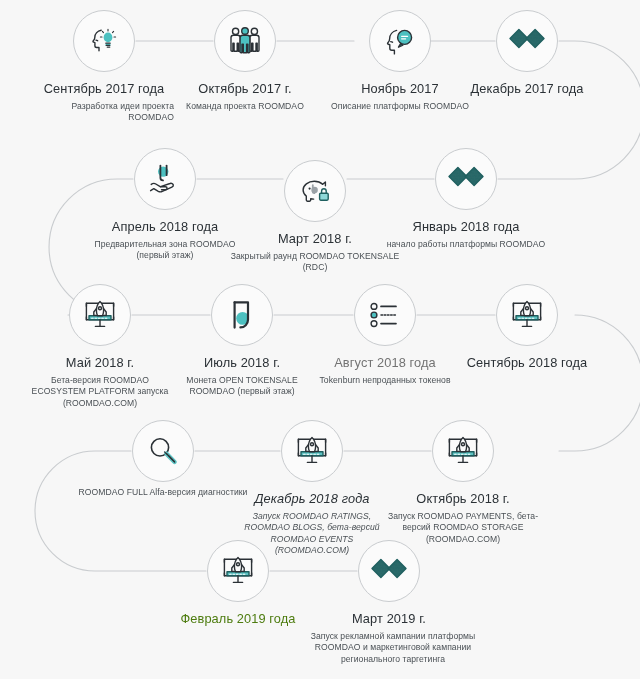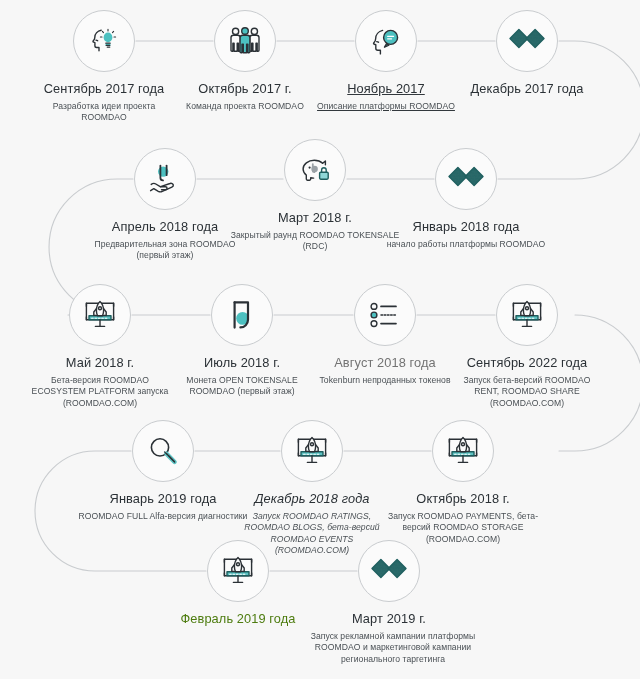--- a/index.html
+++ b/index.html
@@ -110,37 +110,37 @@
         <svg width="34" height="34" viewBox="0 0 34 34" fill="none" stroke="#2b3136" stroke-width="1.4" stroke-linecap="round" stroke-linejoin="round">
     <path d="M14.2 6.2c-3.6.7-6.4 3.6-6.4 7.2 0 1.6-.7 2.5-1.5 3.4-.5.6-.4 1.2.3 1.4l1.3.4v3.1c0 1 .8 1.8 1.8 1.8h2.3v3.3"></path>
     <path d="M9 16.2l1.6.5"></path>
     <ellipse cx="21" cy="13.4" rx="4.4" ry="4.8" fill="#4cc0c0" stroke="none"></ellipse>
     <path d="M18.6 19.6h4.8v2.2h-4.8z" fill="#4cc0c0" stroke="none"></path>
     <path d="M18.8 19.2h4.4M19.2 21.4h3.6M20.2 23.1h2.6" stroke="#2b3136" stroke-width="1.2"></path>
     <path d="M21 5.2v1.8M26.6 7.4l-1.1 1.3M15.4 7.4l1.1 1.3M28.6 13h-1.6M13.4 13h1.6" stroke="#2b3136" stroke-width="1.1"></path>
   </svg>
       </div>
       <div class="title" style="color: rgb(43, 49, 54);">Сентябрь 2017 года</div>
-      <div class="desc" style="color: rgb(74, 80, 85);">Разработка идеи проекта ROOMDAO</div>
+      <div class="desc" style="color: rgb(74, 80, 85); text-align: right;">Разработка идеи проекта ROOMDAO</div>
     </div>
     <div class="node w-narrow" style="left: 245px; top: 10px;">
       <div class="circle" style="background: rgb(251, 251, 251); border-color: rgb(201, 204, 207);">
         <svg width="34" height="30" viewBox="0 0 34 30" fill="none" stroke="#2b3136" stroke-width="1.4" stroke-linecap="round" stroke-linejoin="round">
     <circle cx="7.6" cy="5.4" r="3.1"></circle>
     <path d="M3 11.5c0-1.3 1.1-2.2 2.4-2.2h4.4c1.3 0 2.4.9 2.4 2.2v12.8c0 .5-.4.9-.9.9h-.9v-8h-1.2v8H6.1v-8H4.9v8H4c-.5 0-1-.4-1-.9z"></path>
     <circle cx="26.4" cy="5.4" r="3.1"></circle>
     <path d="M21.8 11.5c0-1.3 1.1-2.2 2.4-2.2h4.4c1.3 0 2.4.9 2.4 2.2v12.8c0 .5-.4.9-.9.9h-.9v-8h-1.2v8h-3.1v-8h-1.2v8h-.9c-.5 0-1-.4-1-.9z"></path>
     <circle cx="17" cy="5" r="3.3" fill="#4cc0c0" stroke="#2b3136"></circle>
     <path d="M12.1 11.6c0-1.4 1.1-2.4 2.5-2.4h4.8c1.4 0 2.5 1 2.5 2.4v14.2c0 .6-.4 1-1 1h-1v-8.7h-1.3v8.7h-3.3v-8.7h-1.3v8.7h-1c-.6 0-1-.4-1-1z" fill="#4cc0c0" stroke="#2b3136"></path>
   </svg>
       </div>
       <div class="title" style="color: rgb(43, 49, 54);">Октябрь 2017 г.</div>
       <div class="desc" style="color: rgb(74, 80, 85);">Команда проекта ROOMDAO</div>
     </div>
-    <div class="node w-narrow" style="left: 386px; top: 10px; text-decoration: underline;">
+    <div class="node w-narrow" style="left: 400px; top: 10px;">
       <div class="circle" style="background: rgb(251, 251, 251); border-color: rgb(201, 204, 207);">
         <svg width="34" height="32" viewBox="0 0 34 32" fill="none" stroke="#2b3136" stroke-width="1.4" stroke-linecap="round" stroke-linejoin="round">
     <path d="M13.6 5.4C9.6 6.4 6.6 9.8 6.6 13.9c0 1.8-.8 2.8-1.7 3.8-.6.7-.4 1.4.4 1.6l1.5.4v3.5c0 1.1.9 2 2 2h2.6v3.7"></path>
     <path d="M7.7 16.6l1.8.6"></path>
     <circle cx="21.6" cy="12.4" r="7" fill="#4cc0c0" stroke="#2b3136"></circle>
     <path d="M17.6 18.6l-2.1 3.6 4.4-2.1z" fill="#4cc0c0" stroke="#2b3136"></path>
     <path d="M18.6 11.3h6M18.6 13.8h4" stroke="#ffffff" stroke-width="1.2"></path>
   </svg>
       </div>
       <div class="title" style="color: rgb(43, 49, 54);">Ноябрь 2017</div>
@@ -168,21 +168,21 @@
     <circle cx="15.2" cy="8.6" r="5.2" fill="#4cc0c0" stroke="none"></circle>
     <path d="M12.4 2.6v12.2c0 1.6 1.2 2.6 2.6 2.6" stroke="#2b3136" stroke-width="1.8"></path>
     <path d="M18.6 2.6v9.6" stroke="#2b3136" stroke-width="1.8"></path>
     <path d="M3.2 21.4c1.5-1.1 3.2-1.3 4.6-.4l4.4 2.7h5.2c1 0 1.7.7 1.7 1.5s-.7 1.5-1.7 1.5h-3.9"></path>
     <path d="M12.6 23.7l9.4-3.2c1.6-.6 3 .3 3.3 1.4.2.9-.3 1.8-1.4 2.3l-9.6 4.2c-1.3.6-2.7.6-4-.1l-4.5-2.6-3.2 2"></path>
   </svg>
       </div>
       <div class="title" style="color: rgb(43, 49, 54);">Апрель 2018 года</div>
       <div class="desc" style="color: rgb(74, 80, 85);">Предварительная зона ROOMDAO (первый этаж)</div>
     </div>
-    <div class="node w-wide" style="left: 315px; top: 139px;">
+    <div class="node w-wide" style="left: 315px; top: 160px;">
       <div class="circle" style="background: rgb(251, 251, 251); border-color: rgb(201, 204, 207);">
         <svg width="34" height="30" viewBox="0 0 34 30" fill="none" stroke="#2b3136" stroke-width="1.4" stroke-linecap="round" stroke-linejoin="round">
     <path d="M24.6 8.2c-2-1.8-5-2.9-8.3-2.9-6.2 0-11.2 3.9-11.2 8.7 0 2.4 1.2 4.5 3.2 6.1v4c0 .6.5 1.1 1.1 1.1h2.2c.6 0 1.1-.5 1.1-1.1v-1.3c1 .2 2 .3 3 .3"></path>
     <path d="M24.6 8.2l2.8-2.2v3.8"></path>
     <circle cx="11.6" cy="12.6" r="1.1" fill="#2b3136" stroke="none"></circle>
     <path d="M14.8 9.2v6.4c0 1 .8 1.6 1.6 1.6" stroke="#9aa1a6" stroke-width="1.8"></path>
     <circle cx="16.6" cy="14" r="3.2" fill="#9aa1a6" stroke="none"></circle>
     <rect x="21.6" y="17.2" width="8.6" height="7" rx="1.1" fill="#8fd8d8" stroke="#1f5f5f"></rect>
     <path d="M23.6 17.2v-2.1a2.3 2.3 0 0 1 4.6 0v2.1" stroke="#1f5f5f"></path>
   </svg>
@@ -254,33 +254,31 @@
     <path d="M3.4 4.2h27.2v16.6H3.4z" stroke="#2b3136"></path>
     <path d="M3.4 4.2v3M3.4 18v2.8M30.6 4.2v3M30.6 18v2.8" stroke="#2b3136"></path>
     <path d="M6 16.8h22v4H6z" fill="#5cc2c2" stroke="#1f5f5f"></path>
     <path d="M17 2.4c2.4 2.3 3.6 5.6 3.6 9.2 0 1.9-.4 3.7-1.1 5.2h-5c-.7-1.5-1.1-3.3-1.1-5.2 0-3.6 1.2-6.9 3.6-9.2z" fill="#fbfbfb" stroke="#2b3136"></path>
     <path d="M13.4 9.6l-2.6 3.4v3.4h2.6M20.6 9.6l2.6 3.4v3.4h-2.6" stroke="#2b3136"></path>
     <circle cx="17" cy="9.2" r="1.5" fill="#fbfbfb" stroke="#2b3136"></circle>
     <path d="M8.6 19.2h1.6M12 19.2h1.6M15.4 19.2H17M18.8 19.2h1.6M22.2 19.2h1.6" stroke="#ffffff" stroke-width="1.1"></path>
     <path d="M17 20.8v6M12.4 27.4h9.2" stroke="#2b3136"></path>
   </svg>
       </div>
-      <div class="title" style="color: rgb(43, 49, 54);">Сентябрь 2022 года</div>
-      <div class="desc" style="color: rgb(74, 80, 85);">Запуск бета-версий ROOMDAO RENT, ROOMDAO SHARE (ROOMDAO.COM)</div>
+      <div class="title" style="color: rgb(43, 49, 54);">Сентябрь 2018 года</div>
     </div>
     <div class="node w-wide" style="left: 163px; top: 420px;">
       <div class="circle" style="background: rgb(251, 251, 251); border-color: rgb(201, 204, 207);">
         <svg width="32" height="32" viewBox="0 0 32 32" fill="none" stroke="#2b3136" stroke-width="1.6" stroke-linecap="round" stroke-linejoin="round">
     <circle cx="13" cy="12.4" r="8.6" fill="none" stroke="#2b3136"></circle>
     <path d="M19.4 18.6l8.2 8.4" stroke="#5cc2c2" stroke-width="4.4"></path>
     <path d="M19.4 18.6l8.2 8.4" stroke="#2b3136" stroke-width="1.4" fill="none"></path>
     <path d="M17.5 16.8l2 2M21.6 20.6l5.6 5.8" stroke="#2b3136" stroke-width="1.2"></path>
   </svg>
       </div>
-      <div class="title" style="color: rgb(43, 49, 54);">Январь 2019 года</div>
       <div class="desc" style="color: rgb(74, 80, 85);">ROOMDAO FULL Alfa-версия диагностики</div>
     </div>
     <div class="node w-narrow" style="left: 312px; top: 420px; font-style: italic;">
       <div class="circle" style="background: rgb(251, 251, 251); border-color: rgb(201, 204, 207);">
         <svg width="34" height="32" viewBox="0 0 34 32" fill="none" stroke="#2b3136" stroke-width="1.4" stroke-linecap="round" stroke-linejoin="round">
     <path d="M3.4 4.2h27.2v16.6H3.4z" stroke="#2b3136"></path>
     <path d="M3.4 4.2v3M3.4 18v2.8M30.6 4.2v3M30.6 18v2.8" stroke="#2b3136"></path>
     <path d="M6 16.8h22v4H6z" fill="#5cc2c2" stroke="#1f5f5f"></path>
     <path d="M17 2.4c2.4 2.3 3.6 5.6 3.6 9.2 0 1.9-.4 3.7-1.1 5.2h-5c-.7-1.5-1.1-3.3-1.1-5.2 0-3.6 1.2-6.9 3.6-9.2z" fill="#fbfbfb" stroke="#2b3136"></path>
     <path d="M13.4 9.6l-2.6 3.4v3.4h2.6M20.6 9.6l2.6 3.4v3.4h-2.6" stroke="#2b3136"></path>

